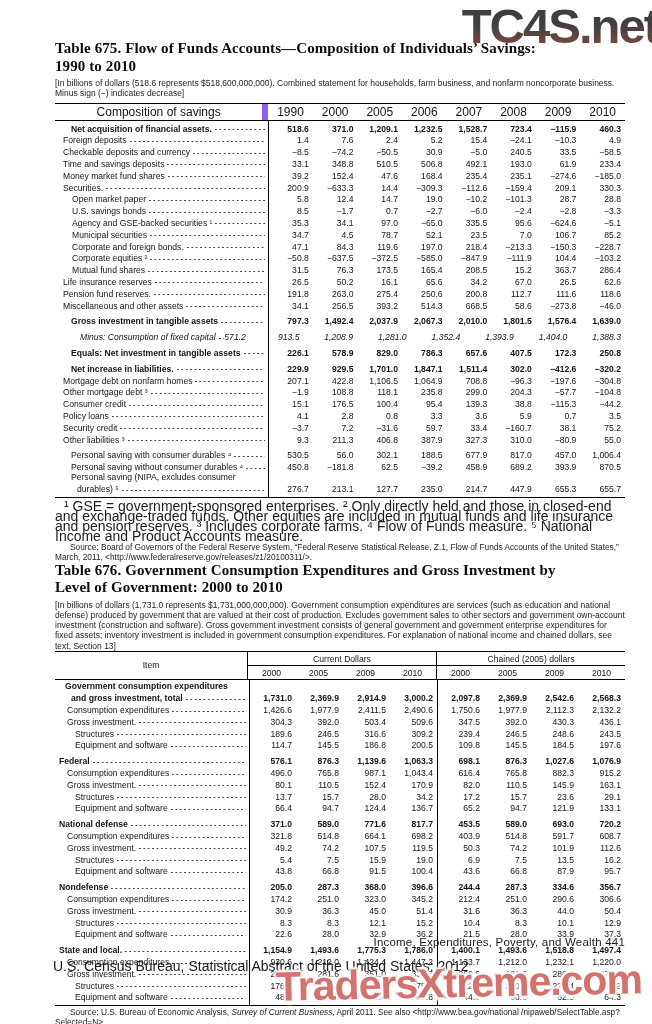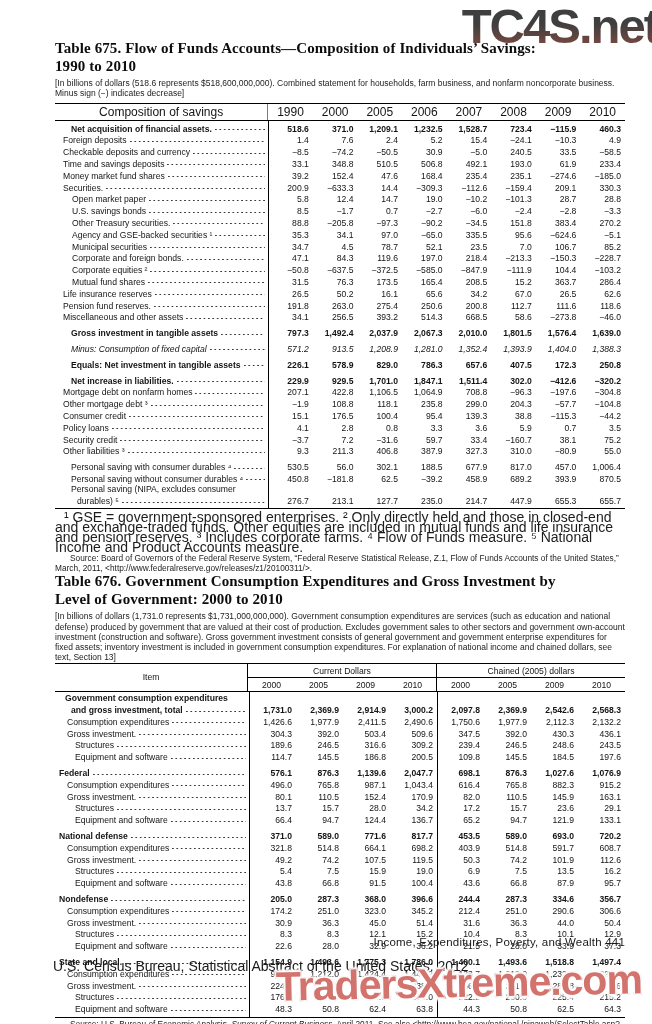--- a/index.html
+++ b/index.html
@@ -11,39 +11,39 @@
   .tbl-title{font-family:"Liberation Serif",serif;font-weight:bold;font-size:15px;
              line-height:17.5px;color:#0d0d0d;letter-spacing:.1px;}
   .t675-title{margin-top:40px;}
   .t676-title{margin-top:0;}
   .note{font-size:8.5px;line-height:10.3px;color:#222;margin-top:3px;}
 
   
   .thead675{display:flex;border-top:1.6px solid #000;border-bottom:1px solid #000;
             height:16px;align-items:center;font-size:12px;margin-top:4px;}
   .hlab675{flex:1;text-align:center;}
-  .hyears{display:flex;height:100%;align-items:center;border-left:1px solid #8b5cf6;}
+  .hyears{display:flex;height:100%;align-items:center;border-left:6px solid #8b5cf6;}
   .hyr{width:44.6px;text-align:center;display:inline-block;}
 
   
   .thead676{display:flex;border-top:1.6px solid #000;border-bottom:1px solid #000;
             font-size:8.6px;}
   .hitem{flex:1;display:flex;align-items:center;justify-content:center;}
   .hgroup{width:188px;border-left:1px solid #000;}
   .hgroup-top{text-align:center;border-bottom:1px solid #000;padding:2px 0 1px;}
   .hgroup .hyears2{display:flex;padding:2px 0 1px;}
   .hgroup .hyr{width:47px;text-align:center;}
 
   
   .tbody{position:relative;border-bottom:1.6px solid #000;padding:1.5px 0 2px;}
   .vrule{position:absolute;top:0;bottom:0;width:1px;background:#000;}
   .trow{display:flex;align-items:stretch;font-size:8.6px;line-height:10.3px;}
   .trow.gap{margin-top:4px;}
   .trow.b .txt,.trow.b .val{font-weight:bold;}
-  .trow.it .txt,.trow.it .val{font-style:italic;}
+  .trow.it .txt,.trow.it .val{font-style:italic;margin-left:9px;}
   .lab{flex:1;min-width:0;}
   .labline{display:flex;align-items:flex-end;}
   .txt{white-space:nowrap;}
   .ldr{flex:1;min-width:5px;margin:0 3px 1.5px 3px;height:10.3px;
        background-image:radial-gradient(circle at 1px 7.6px,#3a3a3a .75px,transparent .95px);
        background-size:4.4px 10.3px;background-repeat:repeat-x;}
   .val{display:flex;align-items:flex-end;justify-content:flex-end;
        padding-right:4px;box-sizing:border-box;}
   .t675 .val{width:44.6px;}
   .t676 .val{width:47px;}
@@ -234,36 +234,20 @@
           <span class="val">0.7</span>
           <span class="val">−2.7</span>
           <span class="val">−6.0</span>
           <span class="val">−2.4</span>
           <span class="val">−2.8</span>
           <span class="val">−3.3</span>
         </div>
         <div class="trow">
           <div class="lab ind2">
             <div class="labline">
-              <span class="txt">Other Treasury securities.</span>
-              <span class="ldr"></span>
-            </div>
-          </div>
-          <span class="val">88.8</span>
-          <span class="val">−205.8</span>
-          <span class="val">−97.3</span>
-          <span class="val">−90.2</span>
-          <span class="val">−34.5</span>
-          <span class="val">151.8</span>
-          <span class="val">383.4</span>
-          <span class="val">270.2</span>
-        </div>
-        <div class="trow">
-          <div class="lab ind2">
-            <div class="labline">
               <span class="txt">Agency and GSE-backed securities ¹</span>
               <span class="ldr"></span>
             </div>
           </div>
           <span class="val">35.3</span>
           <span class="val">34.1</span>
           <span class="val">97.0</span>
           <span class="val">−65.0</span>
           <span class="val">335.5</span>
           <span class="val">95.6</span>
@@ -715,21 +699,21 @@
         <div class="trow b gap">
           <div class="lab ind3">
             <div class="labline">
               <span class="txt">Federal</span>
               <span class="ldr"></span>
             </div>
           </div>
           <span class="val">576.1</span>
           <span class="val">876.3</span>
           <span class="val">1,139.6</span>
-          <span class="val">2,047.7</span>
+          <span class="val">1,063.3</span>
           <span class="val">698.1</span>
           <span class="val">876.3</span>
           <span class="val">1,027.6</span>
           <span class="val">1,076.9</span>
         </div>
         <div class="trow">
           <div class="lab ind4">
             <div class="labline">
               <span class="txt">Consumption expenditures</span>
               <span class="ldr"></span>

